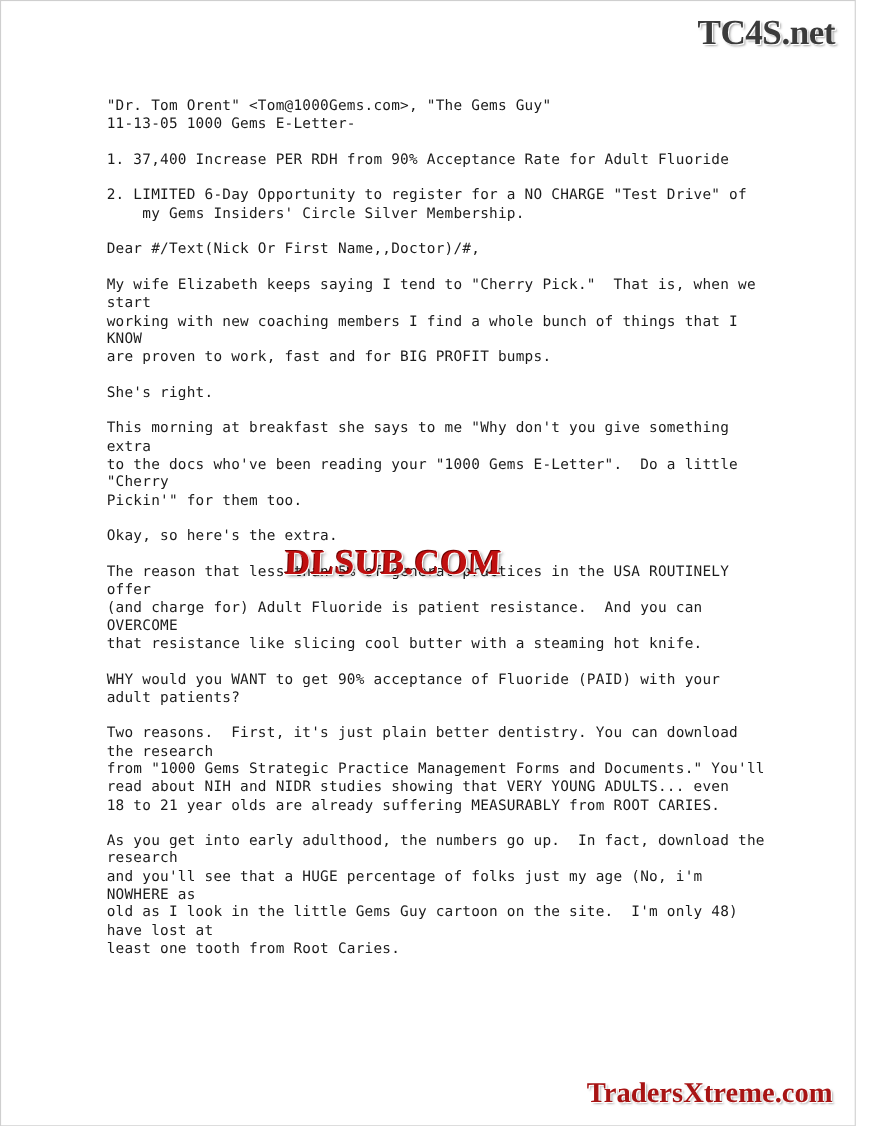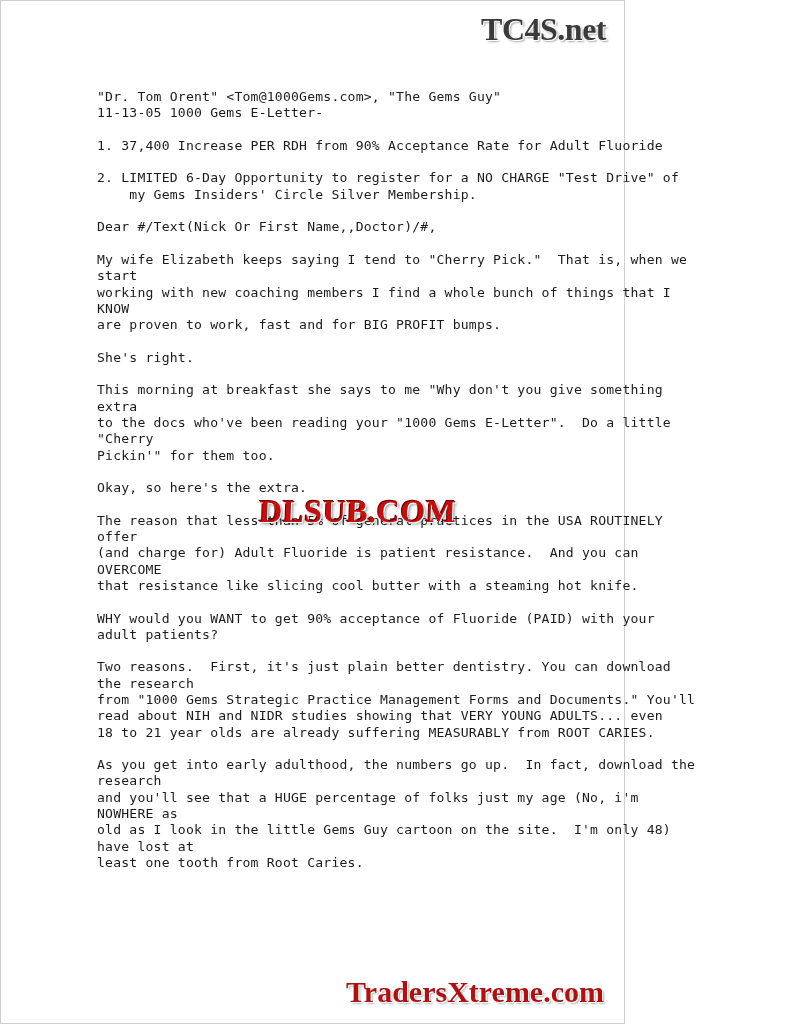--- a/index.html
+++ b/index.html
@@ -10,21 +10,21 @@
   body {
     width: 791px;
     height: 1024px;
     position: relative;
     font-family: "DejaVu Sans Mono", monospace;
     overflow: hidden;
   }
   .page {
     position: absolute;
     left: 0; top: 0;
-    width: 625px;
+    width: 778px;
     height: 1024px;
     background: #ffffff;
     border: 1px solid #cfcfcf;
     box-sizing: border-box;
   }
   .wm-top {
     position: absolute;
     right: 18px;
     top: 10px;
     font-family: "Liberation Serif", serif;
@@ -33,21 +33,21 @@
     letter-spacing: -0.5px;
     color: #3b3b3b;
     text-shadow: 1px 1px 0 #ffffff, 2px 2px 2px rgba(0,0,0,0.35);
   }
   .wm-bottom {
     position: absolute;
     right: 20px;
     bottom: 14px;
     font-family: "Liberation Serif", serif;
     font-weight: bold;
-    font-size: 30px;
+    font-size: 26px;
     color: #a81414;
     text-shadow: 1px 1px 0 #ffffff, 2px 2px 2px rgba(0,0,0,0.30);
   }
   .wm-center {
     position: absolute;
     left: 258px;
     top: 492px;
     font-family: "Liberation Serif", serif;
     font-weight: bold;
     font-size: 32px;

